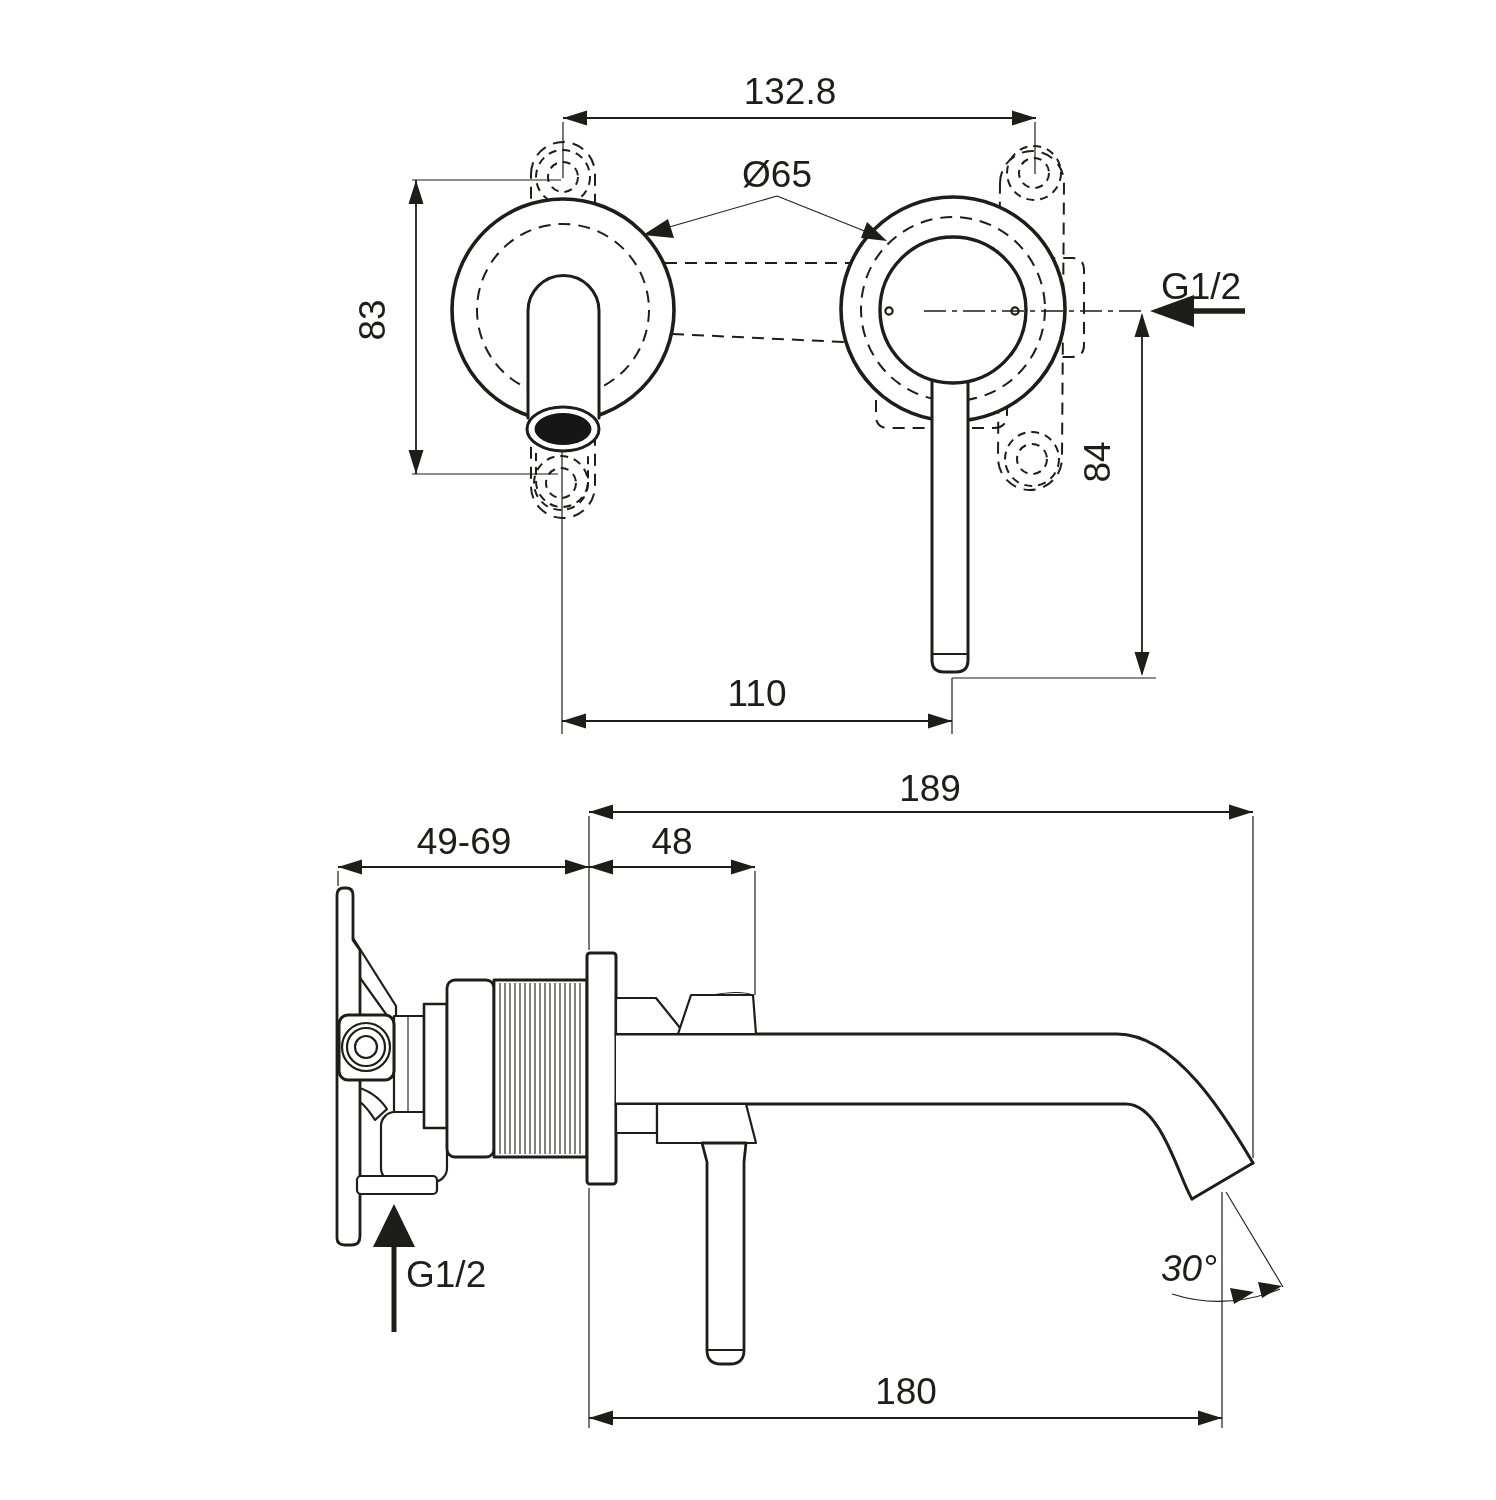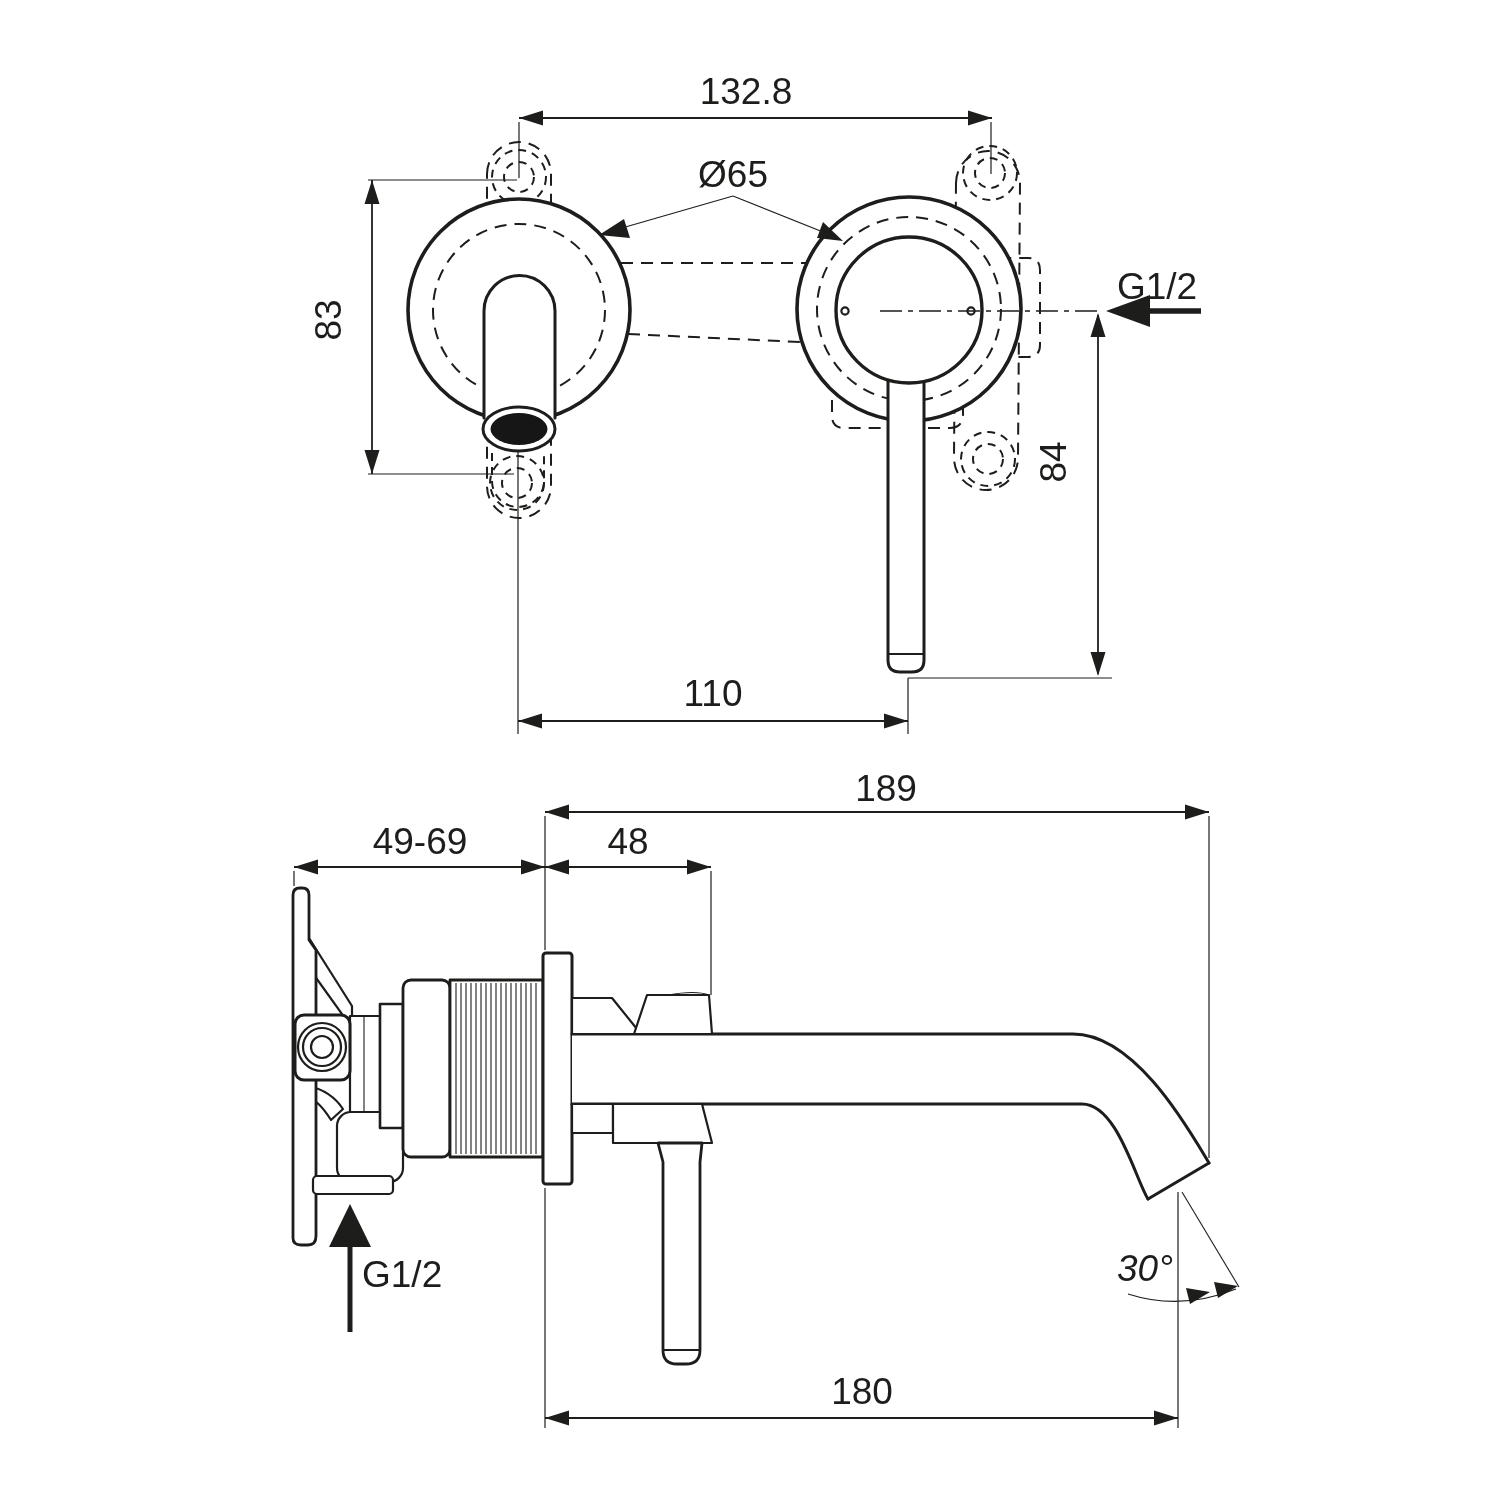--- a/index.html
+++ b/index.html
@@ -6,20 +6,21 @@
     margin: 0;
     padding: 0;
     background: #ffffff;
   }
   .stage {
     width: 1252px;
     height: 1500px;
     background: #ffffff;
     position: relative;
     font-family: "Liberation Sans", sans-serif;
+    padding-left: 44px;
   }
   svg { display: block; }
   .outline  { fill: none; stroke: #1d1d1b; stroke-width: 3;   stroke-linejoin: round; stroke-linecap: round; }
   .outline2 { fill: none; stroke: #1d1d1b; stroke-width: 2.2; stroke-linejoin: round; stroke-linecap: round; }
   .solidfill{ fill: #ffffff; stroke: #1d1d1b; stroke-width: 3; stroke-linejoin: round; }
   .solidfill2{ fill: #ffffff; stroke: #1d1d1b; stroke-width: 2.2; stroke-linejoin: round; }
   .whitefill{ fill: #ffffff; stroke: none; }
   .dashed   { fill: none; stroke: #1d1d1b; stroke-width: 2; stroke-dasharray: 12 8; stroke-linecap: butt; }
   .dash-sm  { fill: none; stroke: #1d1d1b; stroke-width: 2; stroke-dasharray: 8 6; }
   .dashdot  { fill: none; stroke: #1d1d1b; stroke-width: 1.7; stroke-dasharray: 22 6 5 6; }

